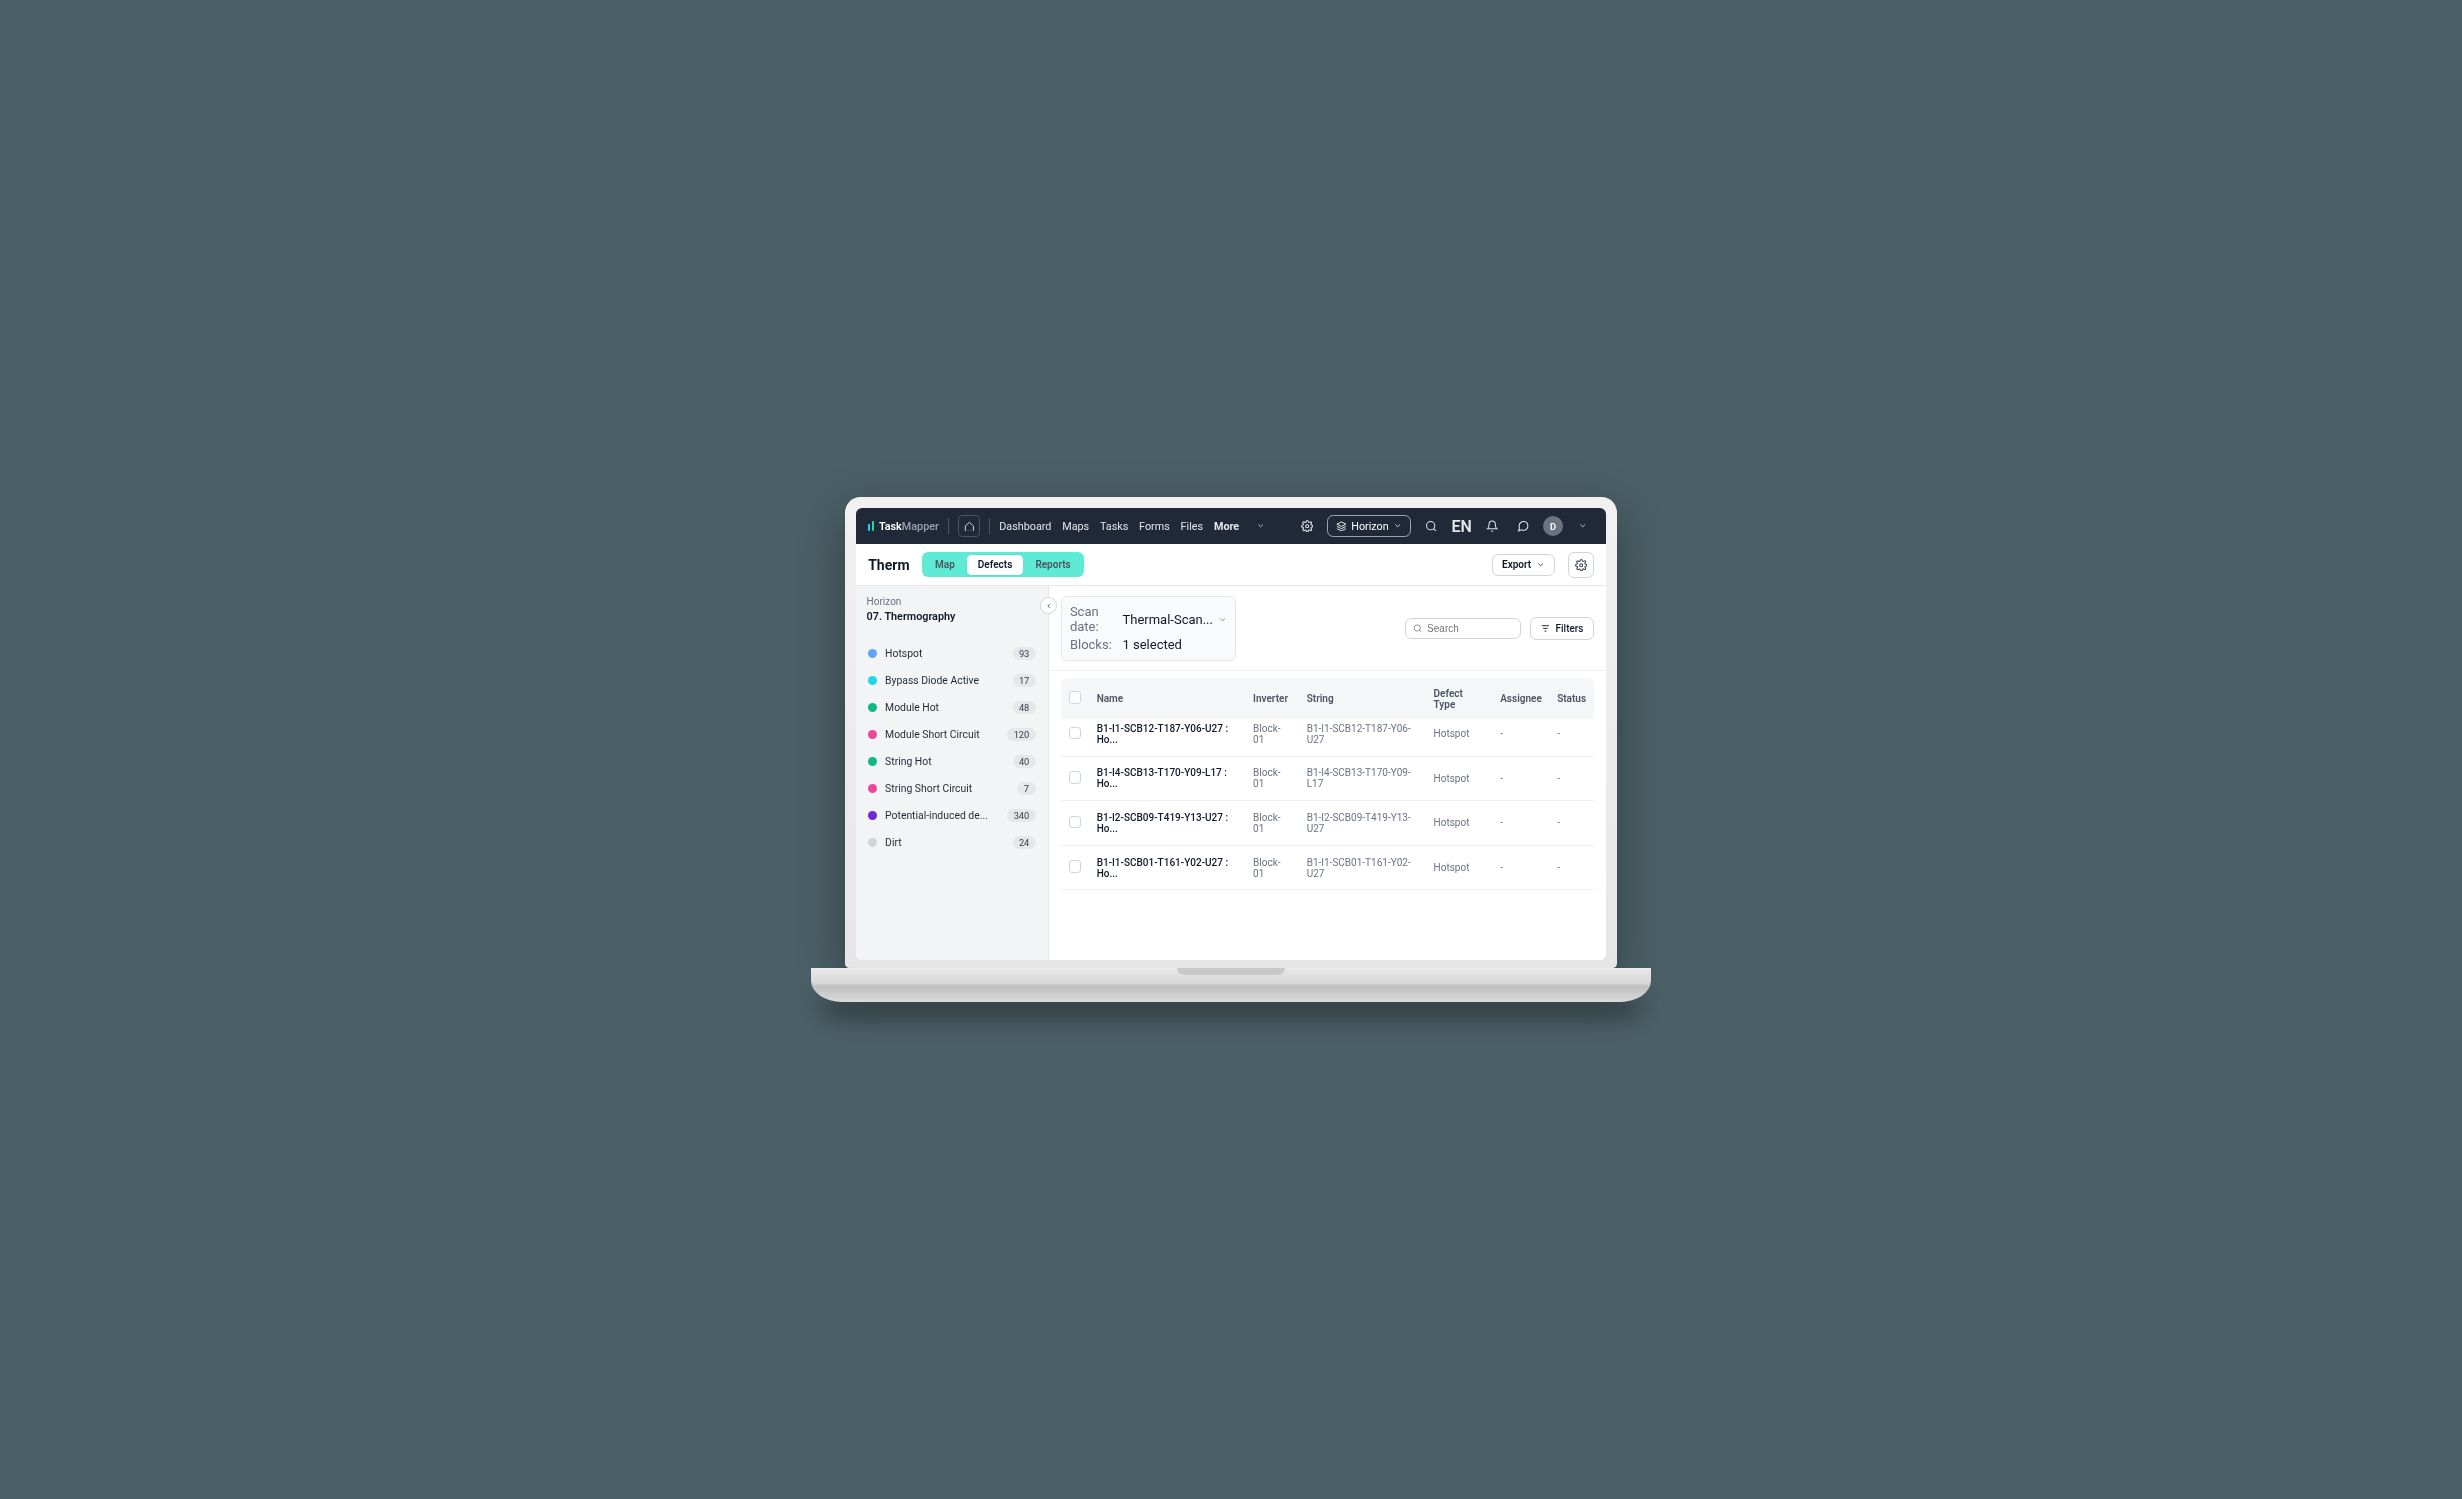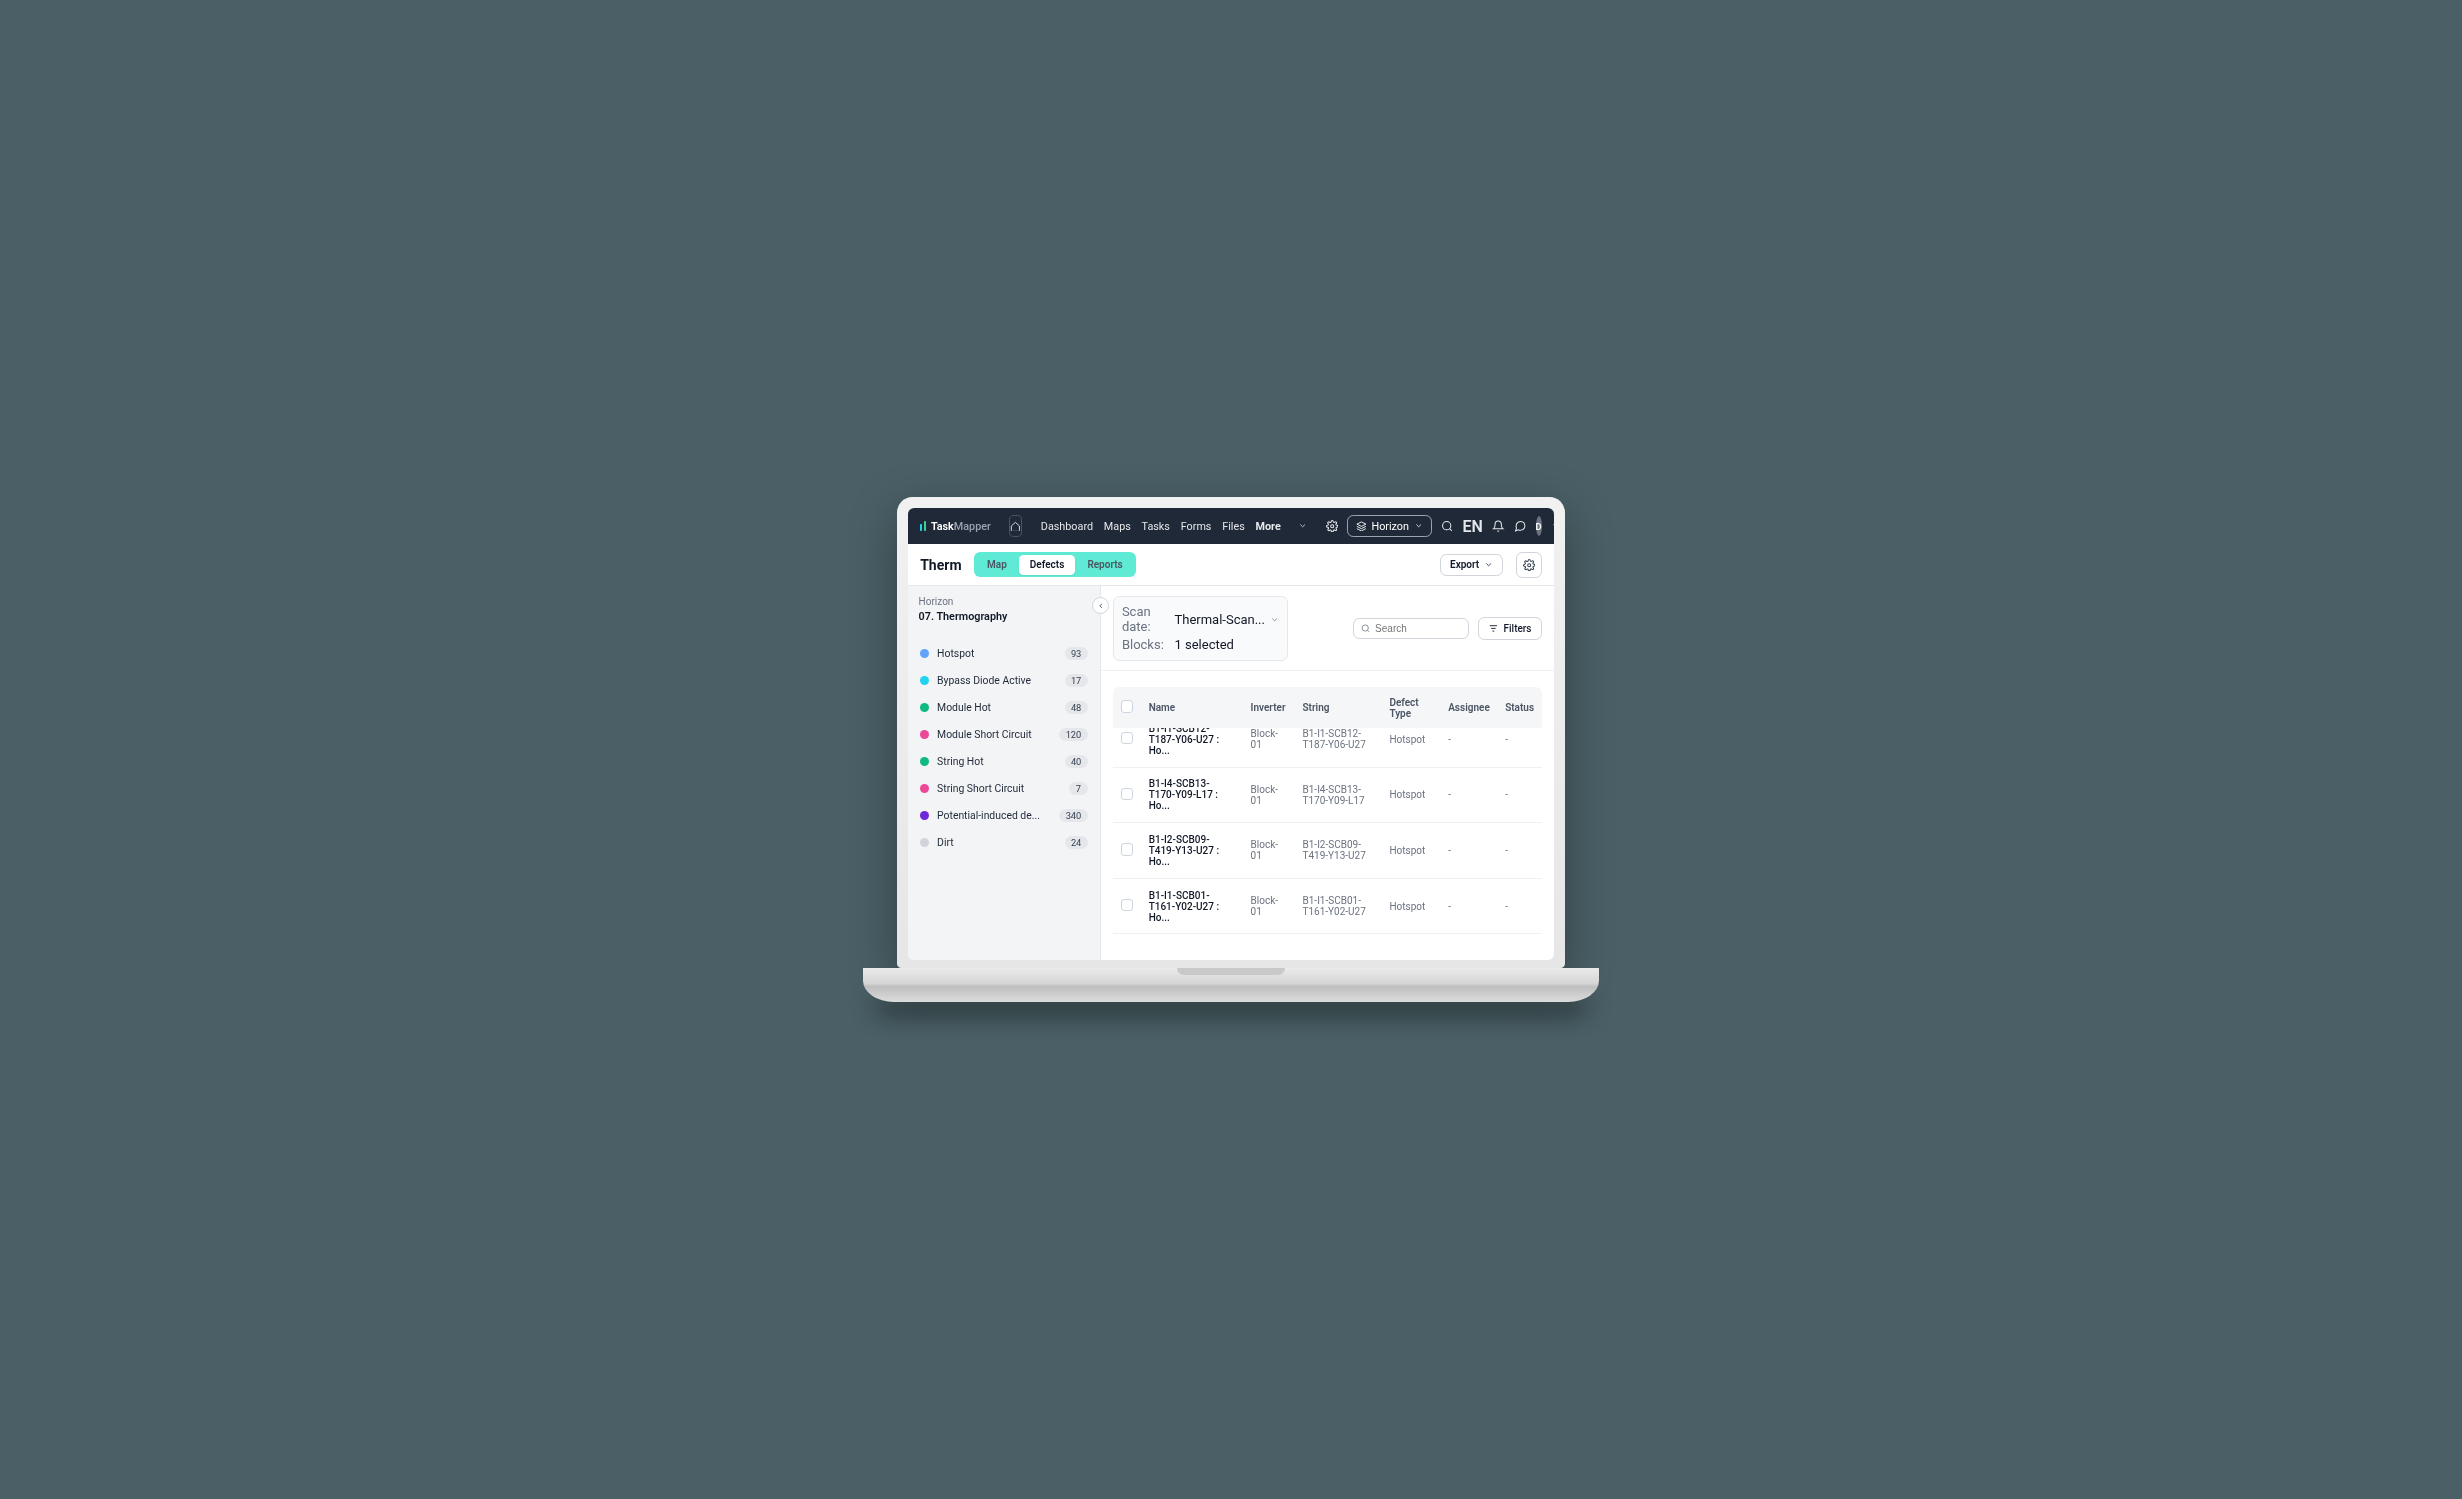--- a/index.html
+++ b/index.html
@@ -6,21 +6,21 @@
   body {
     font-family: -apple-system, BlinkMacSystemFont, "Segoe UI", Roboto, sans-serif;
     background: #4a6066;
     display: flex;
     align-items: center;
     justify-content: center;
     min-height: 100vh;
     padding: 31px;
   }
   .laptop {
-    width: 668px;
+    width: 772px;
     position: relative;
   }
   .screen-bezel {
     background: linear-gradient(180deg,#f1f1f1,#e6e6e6);
     border-radius: 15.4px 15.4px 4.6px 4.6px;
     padding: 10.8px 10.8px 7.7px 10.8px;
     box-shadow: 0 15.4px 46px rgba(0,0,0,.35);
   }
   .screen {
     background:#fff;
@@ -143,21 +143,21 @@
   }
   .searchwrap input { border:none; outline:none; font-size:10px; width:100%; }
   .filtersbtn {
     border:0.8px solid #d1d5db;border-radius:6.2px;padding:4.6px 9.3px;background:#fff;
     display:flex;align-items:center;gap:4.6px;font-size:10px;color:#111827;cursor:pointer;font-weight:500;
   }
   .tablewrap { flex:1; overflow:auto; padding:0 12.4px 12.4px 12.4px;}
   table { width:100%; border-collapse:collapse; font-size:10px;}
   thead th {
     text-align:left; font-weight:600; color:#4b5563; background:#f5f6f8;
-    padding:9.3px 7.7px; position:sticky; top:16px;
+    padding:9.3px 7.7px; position:sticky; top:7px;
   }
   thead th:first-child { border-top-left-radius:6.2px;}
   thead th:last-child { border-top-right-radius:6.2px;}
   tbody td { padding:10.8px 7.7px; border-bottom:0.8px solid #eef0f3; color:#1f2937; vertical-align:middle;}
   .ck {
     width:12.4px;height:12.4px;border:1.2px solid #cbd5e1;border-radius:3.1px;background:#fff;display:inline-block;cursor:pointer;
   }
   .muted { color:#6b7280; }
   .namecell { font-weight:500; color:#111827; }
   svg { display:block; }

